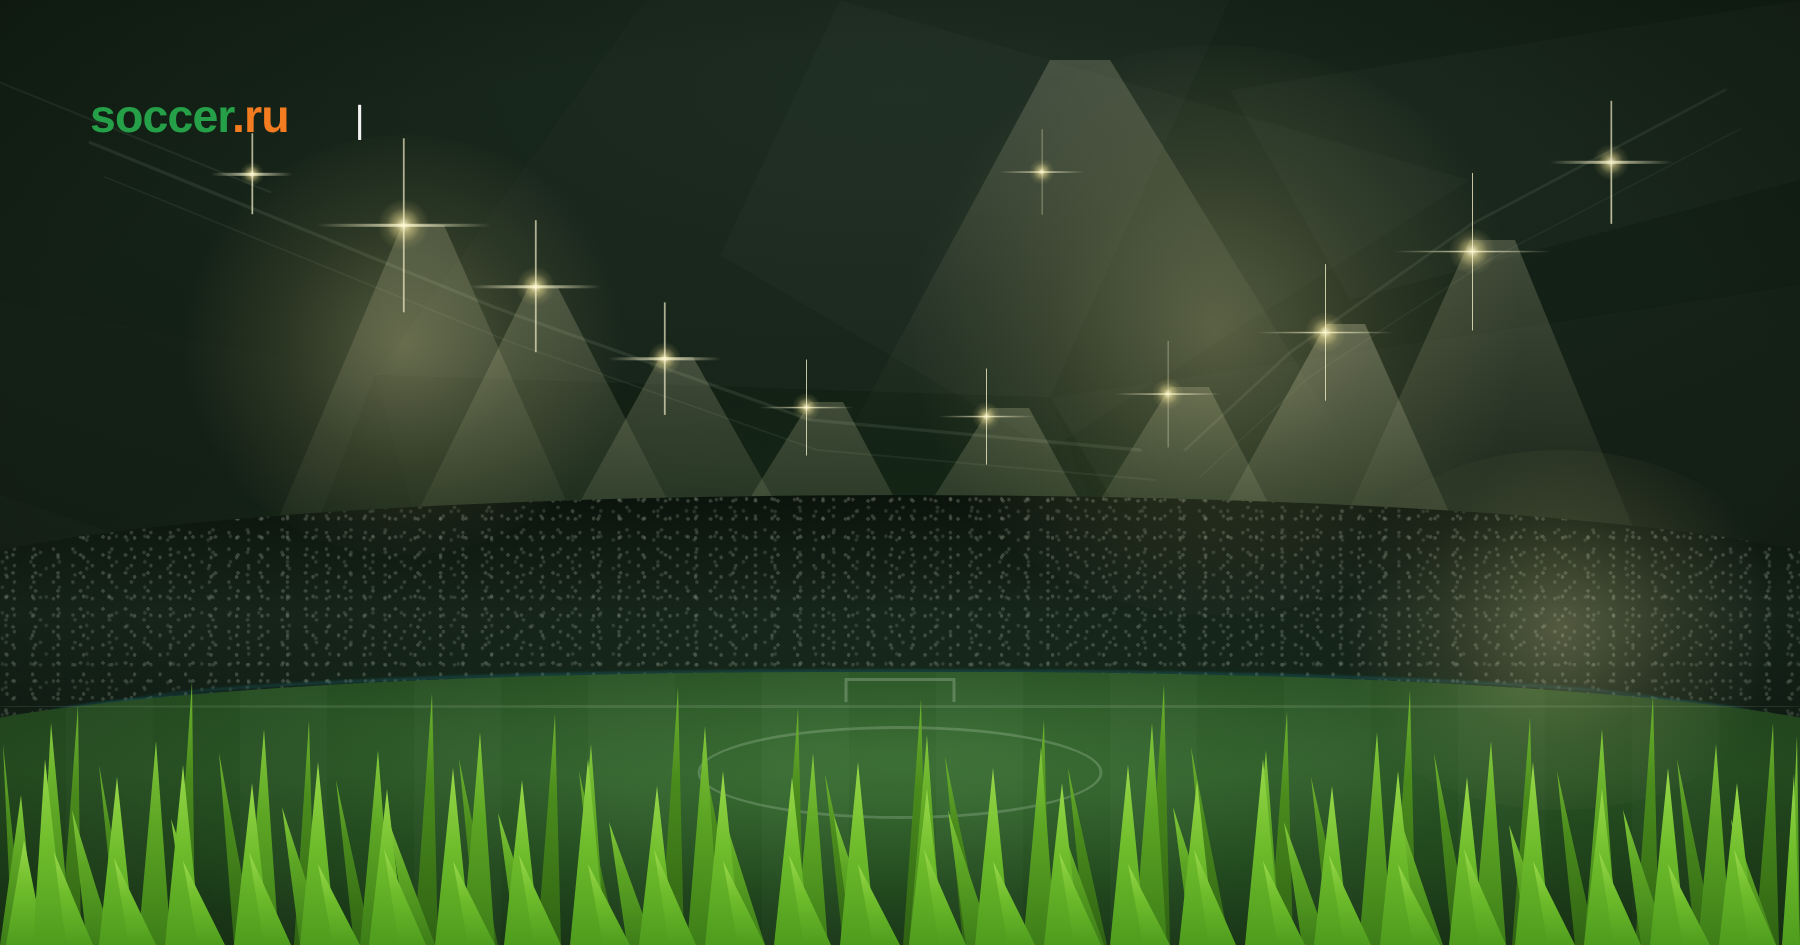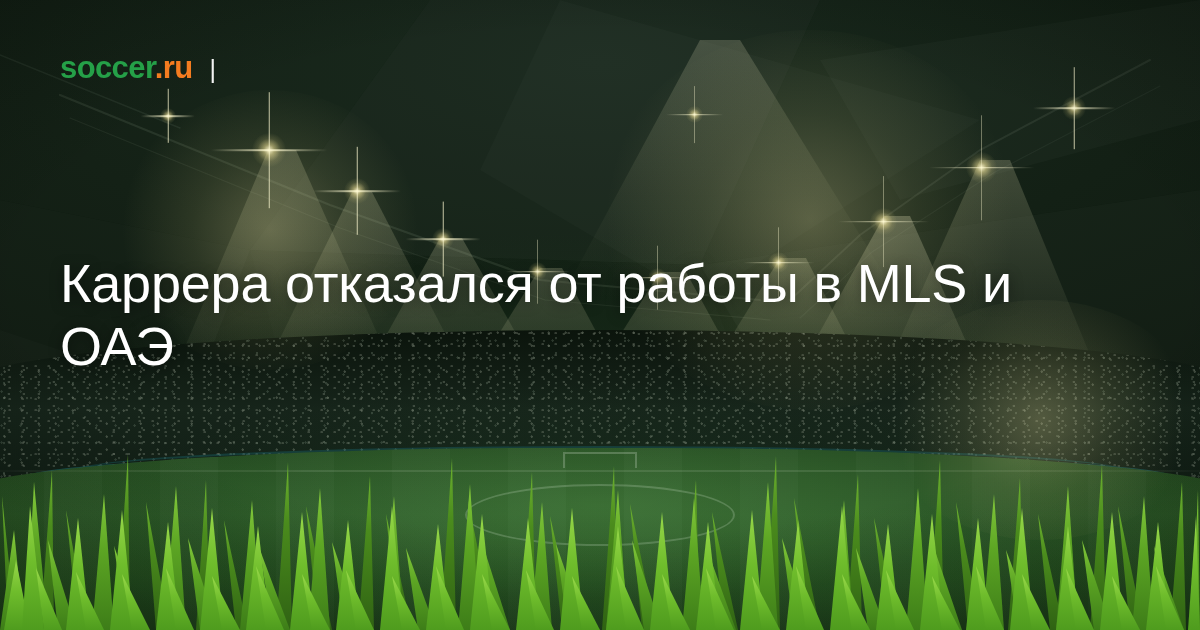--- a/index.html
+++ b/index.html
@@ -153,23 +153,24 @@
     position:absolute;
     left:0; right:0; bottom:0;
     height:220px;
     pointer-events:none;
   }
   .grass svg { width:100%; height:100%; display:block; }
 
   
   .header {
     position:absolute;
-    left:60px; top:52px;
+    left:60px; top:62px;
     display:flex; align-items:baseline;
     white-space:nowrap;
+    gap:27px;
   }
   .logo {
     font-size:31px;
     font-weight:700;
     letter-spacing:-0.6px;
     line-height:1;
   }
   .logo .name { color:#25a048; }
   .logo .dot  { color:#f47c20; }
   .logo .tld  { color:#f47c20; }
@@ -448,15 +449,14 @@
     </div>
   </div>
 
   <div class="header">
     <div class="logo">
       <span class="name">soccer</span><span class="dot">.</span><span class="tld">ru</span>
     </div>
     <div class="sep">|</div>
   </div>
 
-  <h1 class="headline">Каррера отказался от работы в MLS и ОАЭ</h1>
 
 </div>
 
 </body></html>

